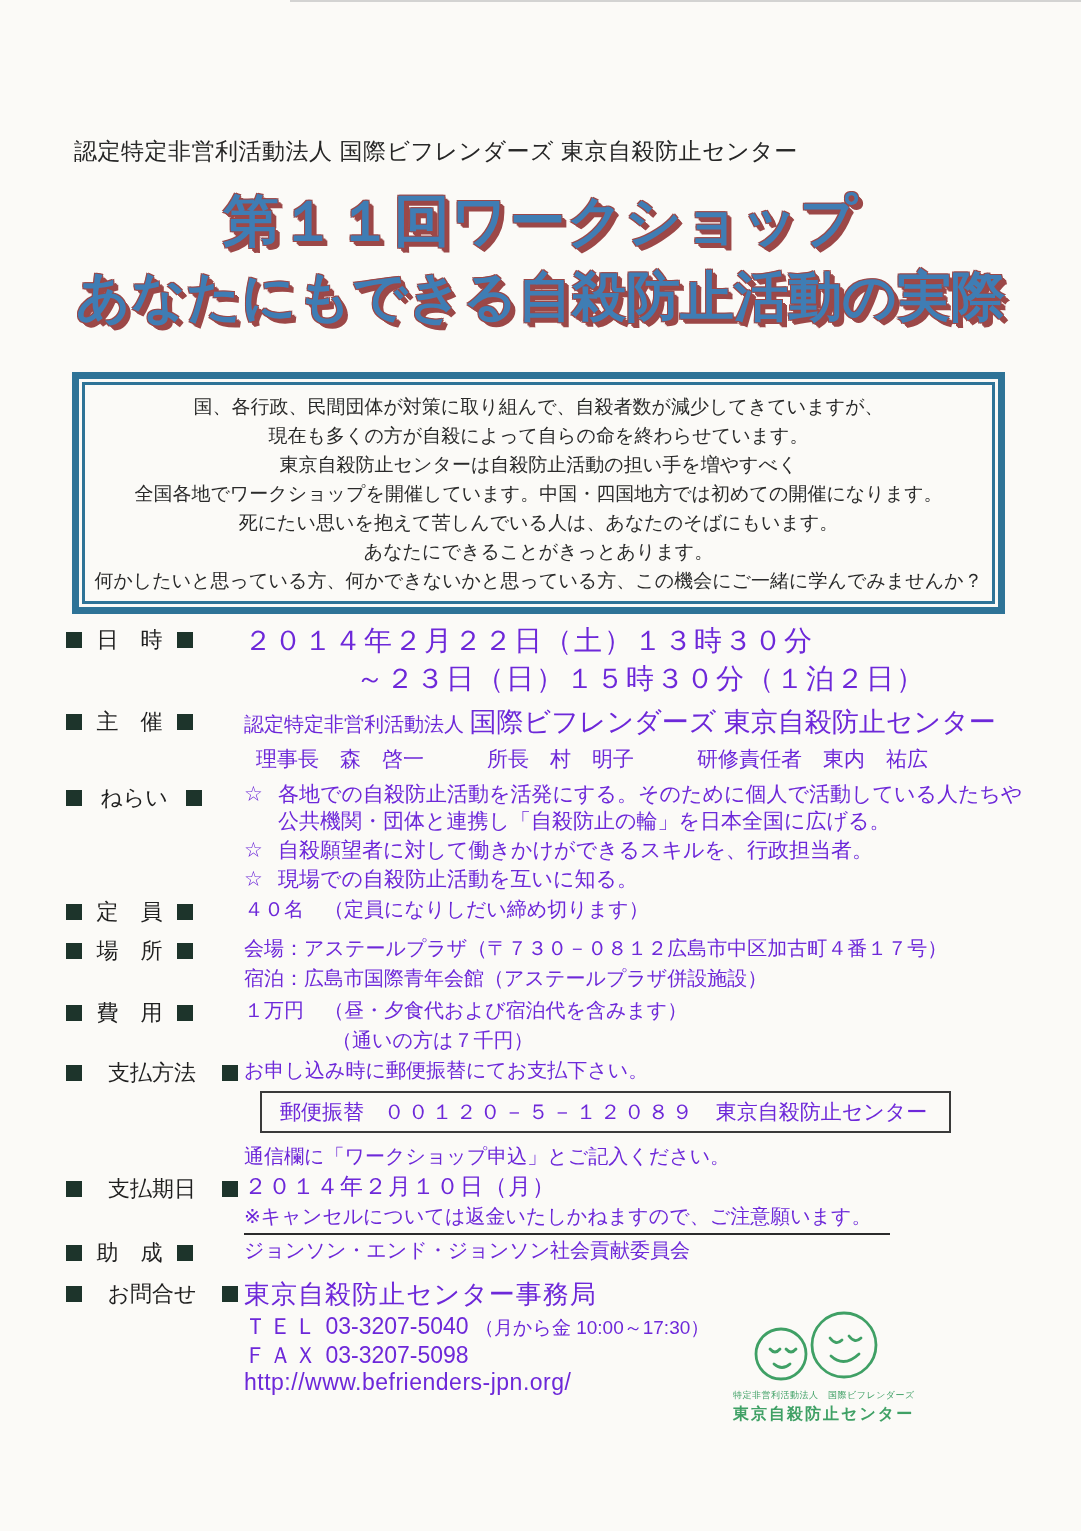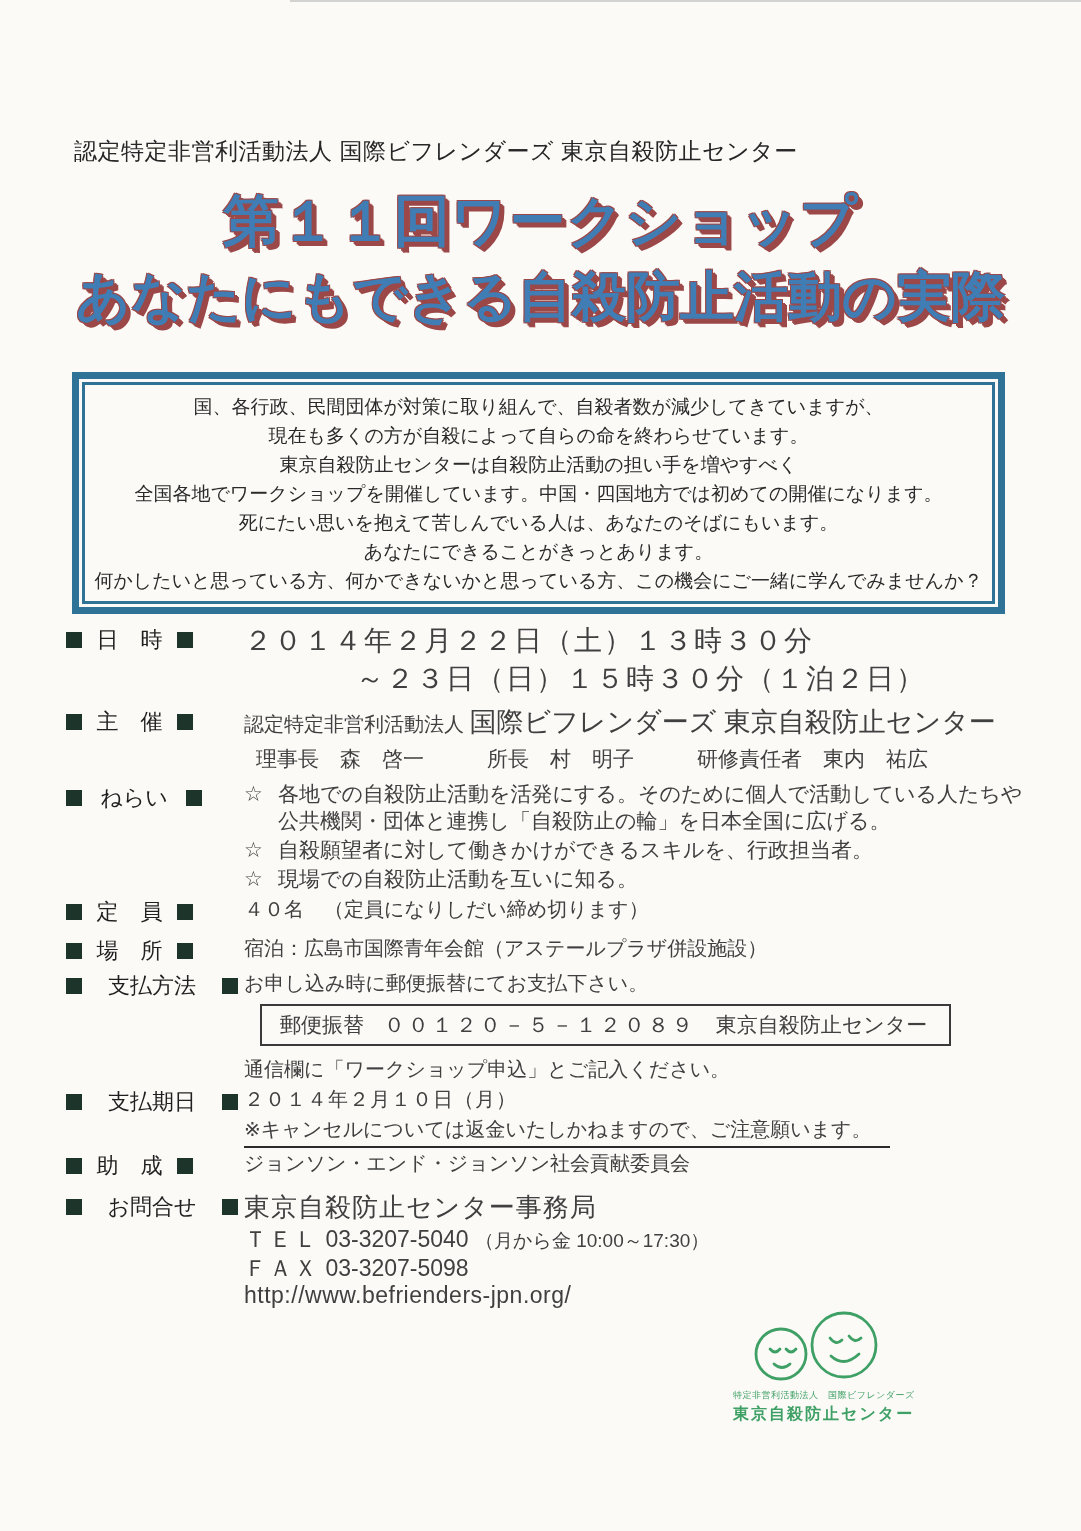--- a/index.html
+++ b/index.html
@@ -38,21 +38,21 @@
   .intro-line:last-child{font-size:19px;}
 
   
   .sections{position:absolute;left:0;top:622px;width:1081px;}
   .row{display:flex;align-items:flex-start;margin:0 0 0 66px;}
   .label-col{flex:0 0 178px;width:178px;}
   .sec-label{display:flex;justify-content:space-between;align-items:center;margin-top:3px;}
   .w2{width:127px;} .w3{width:136px;} .w4{width:172px;}
   .sq{width:16px;height:16px;background:#1d342b;flex:0 0 16px;}
   .sec-text{font-size:22px;color:#1f1f1f;white-space:pre;}
-  .val{flex:1;font-size:20px;line-height:30px;color:#404040;}
+  .val{flex:1;font-size:20px;line-height:30px;color:#6d28d9;}
 
   .mb6{margin-bottom:6px;} .mb4{margin-bottom:4px;} .mb2{margin-bottom:2px;} .mb8{margin-bottom:8px;} .mb0{margin-bottom:0;}
 
   .date-big{font-size:28px;line-height:38px;letter-spacing:2px;white-space:nowrap;}
   .indent-112{padding-left:112px;}
   .indent-88{padding-left:88px;}
 
   .org-prefix{font-size:20px;}
   .org-name{font-size:27px;}
   .shusai-line1{line-height:36px;white-space:nowrap;}
@@ -66,21 +66,21 @@
   .plain-line{line-height:30px;white-space:nowrap;}
 
   .postal-box{
     display:inline-block;margin:6px 0 8px 16px;
     border:2px solid #3a3a3a;padding:6px 22px 6px 18px;
     font-size:21px;line-height:26px;white-space:nowrap;background:transparent;
   }
   .postal-number{letter-spacing:3px;padding:0 14px;}
   .note-line{line-height:30px;white-space:nowrap;}
 
-  .kijitsu-date{font-size:20px;line-height:30px;letter-spacing:1px;}
+  .kijitsu-date{font-size:23px;line-height:30px;letter-spacing:1px;}
   .warning{
     display:inline-block;font-size:20px;line-height:30px;
     border-bottom:2px solid #2b2b2b;padding:0 18px 2px 0;white-space:nowrap;
   }
 
   .office{font-size:26px;line-height:36px;letter-spacing:1px;}
   .tel-line{font-size:23px;line-height:28px;white-space:nowrap;}
   .tel-label{letter-spacing:2px;}
   .tel-note{font-size:19px;}
   .fax-line{font-size:23px;line-height:26px;white-space:nowrap;}
@@ -192,24 +192,38 @@
 
     <div class="row mb2">
       <div class="label-col">
           <div class="sec-label w2">
         <span class="sq"></span>
         <span class="sec-text">場　所</span>
         <span class="sq"></span>
       </div>
         </div>
       <div class="val">
+        <div class="plain-line">会場：アステールプラザ（〒７３０－０８１２広島市中区加古町４番１７号）</div>
         <div class="plain-line">宿泊：広島市国際青年会館（アステールプラザ併設施設）</div>
       </div>
     </div>
 
+    <div class="row mb0">
+      <div class="label-col">
+          <div class="sec-label w2">
+        <span class="sq"></span>
+        <span class="sec-text">費　用</span>
+        <span class="sq"></span>
+      </div>
+        </div>
+      <div class="val">
+        <div class="plain-line">１万円　（昼・夕食代および宿泊代を含みます）</div>
+        <div class="plain-line indent-88">（通いの方は７千円）</div>
+      </div>
+    </div>
 
     <div class="row mb0">
       <div class="label-col">
           <div class="sec-label w4">
         <span class="sq"></span>
         <span class="sec-text">支払方法</span>
         <span class="sq"></span>
       </div>
         </div>
       <div class="val">

